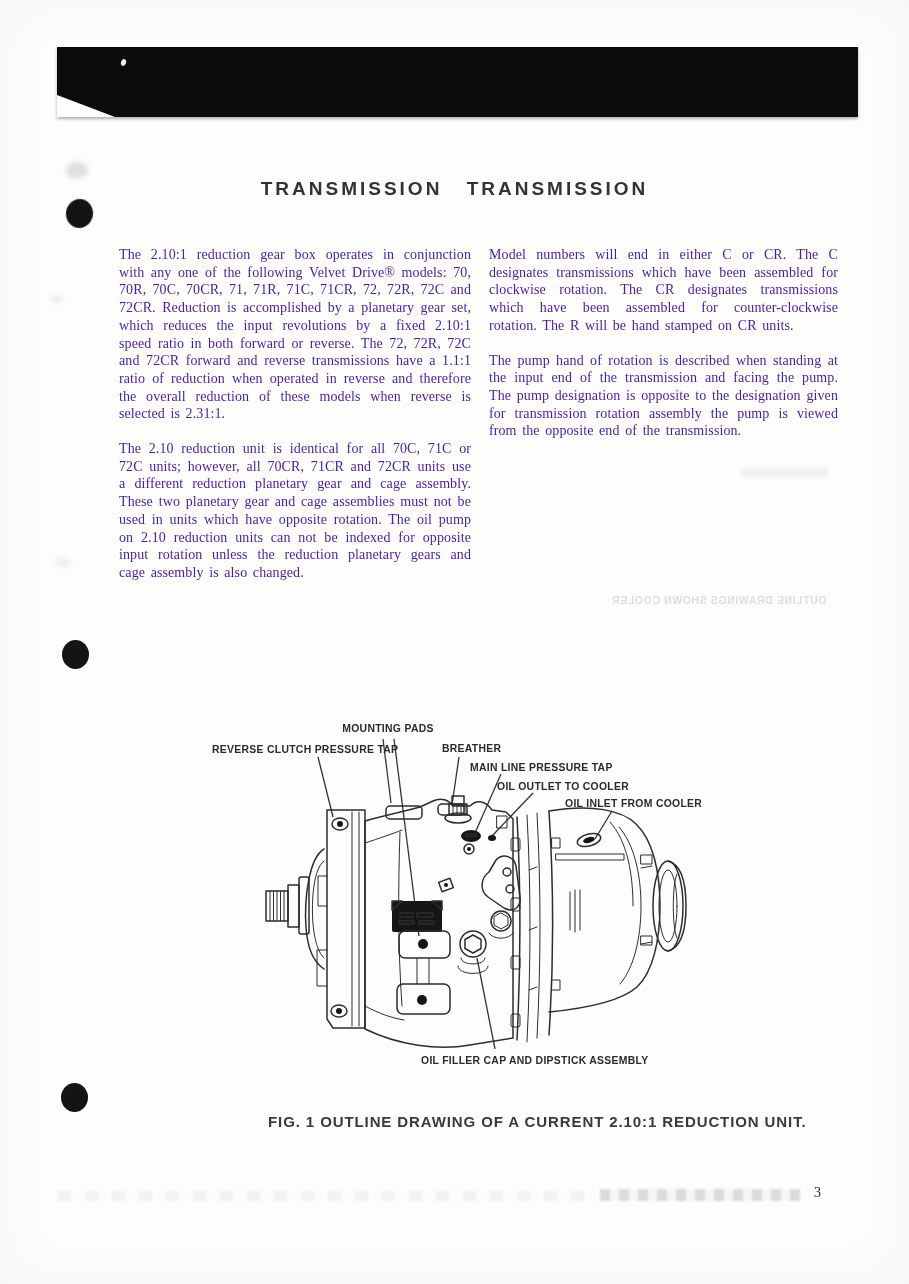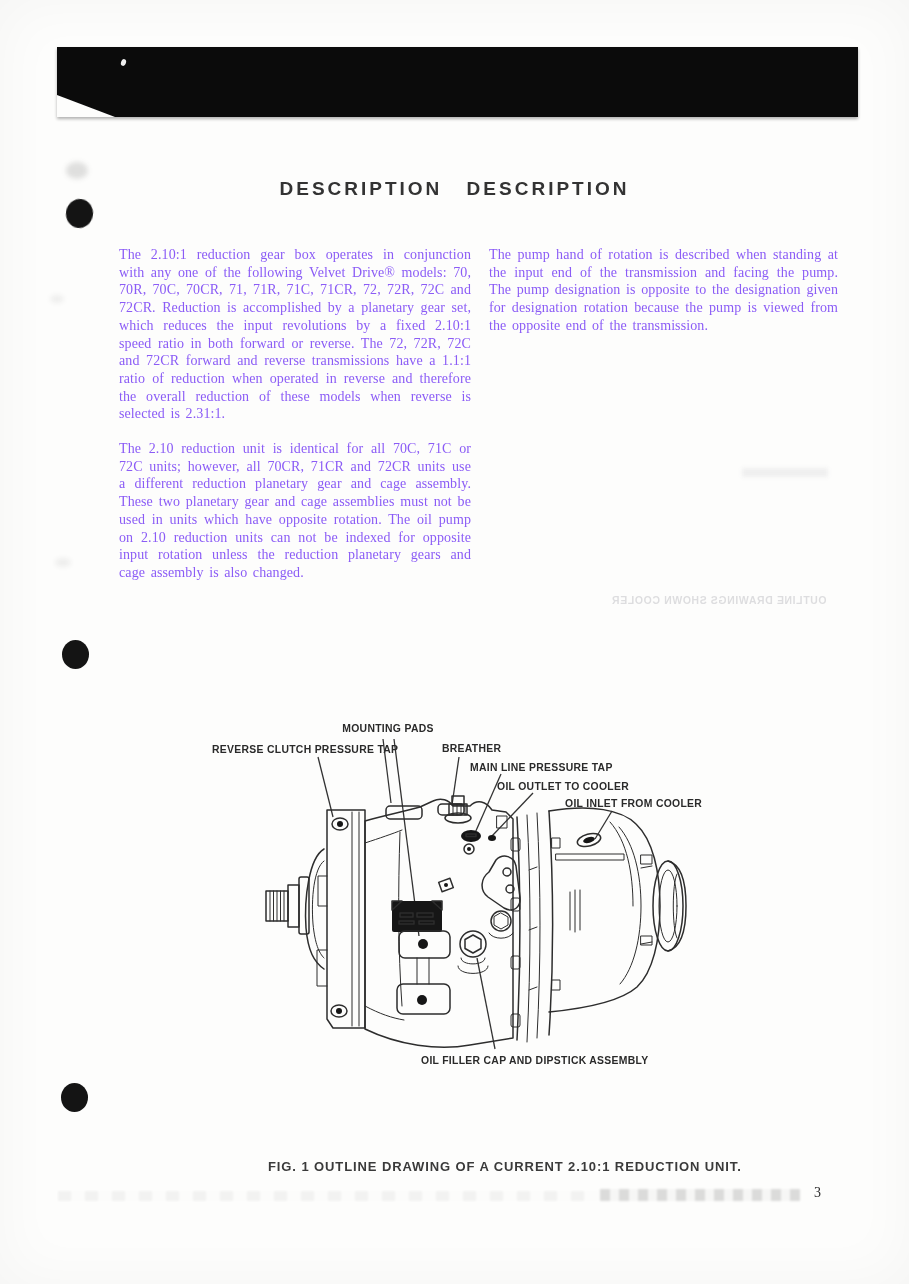--- a/index.html
+++ b/index.html
@@ -27,43 +27,43 @@
   .smudge.s3{left:55px;top:558px;width:16px;height:9px;opacity:.5;}
   .ghost-streak{position:absolute;left:742px;top:468px;width:86px;height:9px;background:rgba(60,60,70,.07);filter:blur(2px);}
   
   .title{
     position:absolute;left:0;top:178px;width:909px;margin:0;text-align:center;
     font-family:"Liberation Sans", sans-serif;font-size:19px;font-weight:700;
     letter-spacing:3px;word-spacing:16px;color:#333;
   }
   
   .col{position:absolute;top:246px;font-size:14px;line-height:17.7px;text-align:justify;
-    word-spacing:2px;letter-spacing:.1px;color:#8b5cf6;}
+    word-spacing:2px;letter-spacing:.1px;color:#4c1d95;}
   .col p{margin:0 0 17px 0;}
   .col-left{left:119px;width:352px;}
   .col-right{left:489px;width:349px;}
   
   .ghost{
     position:absolute;left:588px;top:594px;width:262px;text-align:center;
     transform:scaleX(-1);
     font-family:"Liberation Sans", sans-serif;font-weight:700;font-size:10.5px;
     letter-spacing:.6px;color:rgba(65,65,85,.17);filter:blur(.7px);
   }
   
   svg.figure{position:absolute;left:0;top:700px;}
   .draw path,.draw rect,.draw ellipse,.draw circle,.draw line{fill:none;stroke:#2d2d2d;stroke-width:1.5;stroke-linejoin:round;stroke-linecap:round;}
   .draw .thin{stroke-width:1;}
   .draw .fill{fill:#161616;stroke:none;}
   .leaders path{fill:none;stroke:#333;stroke-width:1.3;}
   .labels text{font-family:"Liberation Sans", sans-serif;font-size:10.4px;font-weight:700;
     letter-spacing:.3px;fill:#2a2a2a;}
   .caption{
     position:absolute;left:268px;top:1113px;
-    font-family:"Liberation Sans", sans-serif;font-size:13px;font-weight:700;
-    letter-spacing:.9px;color:#3a3a3a;margin-top:46px;
+    font-family:"Liberation Sans", sans-serif;font-size:15px;font-weight:700;
+    letter-spacing:.9px;color:#3a3a3a;
   }
   
   .footer-smudge{position:absolute;left:58px;top:1191px;width:540px;height:10px;opacity:.45;
     background:repeating-linear-gradient(90deg,rgba(0,0,0,.10) 0 13px,rgba(0,0,0,.015) 13px 27px);
     filter:blur(1.2px);}
   .footer-smudge2{position:absolute;left:600px;top:1189px;width:200px;height:12px;opacity:.75;
     background:repeating-linear-gradient(90deg,rgba(0,0,0,.18) 0 10px,rgba(0,0,0,.04) 10px 19px);
     filter:blur(1.1px);}
   .page-number{position:absolute;left:814px;top:1185px;font-family:"Liberation Serif",serif;
     font-size:14px;color:#2b2b2b;}
@@ -79,29 +79,30 @@
   </div>
 
   <div class="hole h1"></div>
   <div class="hole h2"></div>
   <div class="hole h3"></div>
   <div class="smudge s1"></div>
   <div class="smudge s2"></div>
   <div class="smudge s3"></div>
   <div class="ghost-streak"></div>
 
-  <h1 class="title">DESCRIPTION  DESCRIPTION</h1>
+  <h1 class="title">TRANSMISSION  TRANSMISSION</h1>
 
   <div class="col col-left">
     <p>The 2.10:1 reduction gear box operates in conjunction with any one of the following Velvet Drive® models: 70, 70R, 70C, 70CR, 71, 71R, 71C, 71CR, 72, 72R, 72C and 72CR.  Reduction is accomplished by a planetary gear set, which reduces the input revolutions by a fixed 2.10:1 speed ratio in both forward or reverse.  The 72, 72R, 72C and 72CR forward and reverse transmissions have a 1.1:1 ratio of reduction when operated in reverse and therefore the overall reduction of these models when reverse is selected is 2.31:1.</p>
     <p>The 2.10 reduction unit is identical for all 70C, 71C or 72C units; however, all 70CR, 71CR and 72CR units use a different reduction planetary gear and cage assembly. These two planetary gear and cage assemblies must not be used in units which have opposite rotation.  The oil pump on 2.10 reduction units can not be indexed for opposite input rotation unless the reduction planetary gears and cage assembly is also changed.</p>
   </div>
 
   <div class="col col-right">
-    <p>The pump hand of rotation is described when standing at the input end of the transmission and facing the pump. The pump designation is opposite to the designation given for designation rotation because the pump is viewed from the opposite end of the transmission.</p>
+    <p>Model numbers will end in either C or CR.  The C designates transmissions which have been assembled for clockwise rotation.  The CR designates transmissions which have been assembled for counter-clockwise rotation.  The R will be hand stamped on CR units.</p>
+    <p>The pump hand of rotation is described when standing at the input end of the transmission and facing the pump. The pump designation is opposite to the designation given for transmission rotation assembly the pump is viewed from the opposite end of the transmission.</p>
   </div>
 
   <div class="ghost">OUTLINE DRAWINGS SHOWN  COOLER</div>
 
   <svg class="figure" width="909" height="400" viewBox="0 700 909 400">
 
     <g class="leaders">
       <path d="M318,757 L333,817"></path>
       <path d="M383,739 L391,803"></path>
       <path d="M394,739 L419,936"></path>

